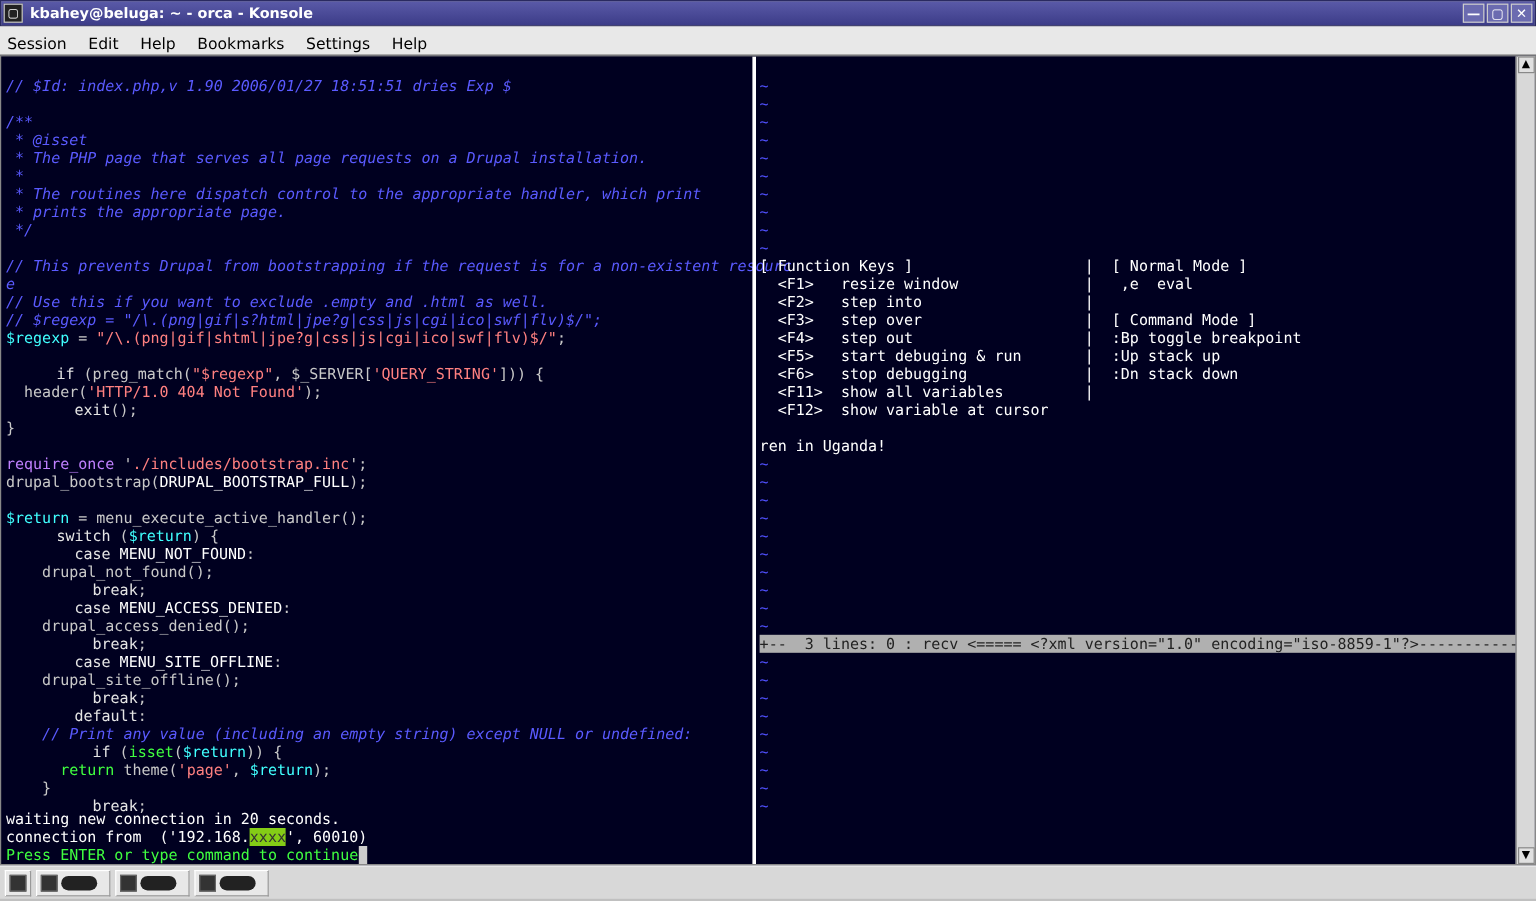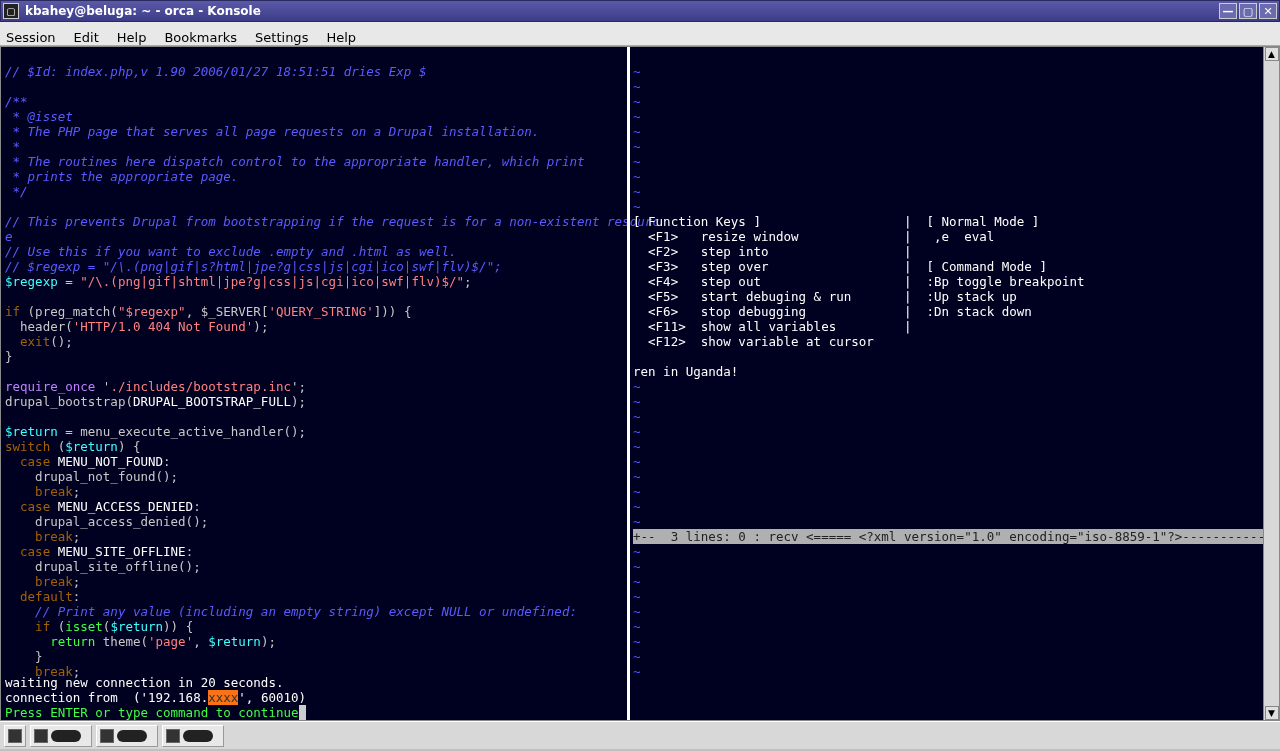--- a/index.html
+++ b/index.html
@@ -99,21 +99,21 @@
     top: 0;
   }
   .fold-bar {
     background: #b0b0b0;
     color: #222;
   }
   .tilde { color: #5050ff; }
   .c-blue { color: #5a5aff; font-style: italic; }
   .c-cyan { color: #40ffff; }
   .c-green { color: #40ff40; }
-  .c-yellow { color: #a16207; }
+  .c-yellow { color: #e5e5e5; margin-left: 42px; }
   .c-white { color: #ffffff; }
   .c-red { color: #ff8080; }
   .c-purple { color: #c080ff; margin-top: 28px; }
   .c-grey { color: #c8c8c8; }
   .status-line {
     position: absolute;
     left: 0; right: 0;
   }
   .cursor { background: #ccc; color: #000020; }
   .taskbar {
@@ -261,21 +261,21 @@
 <span class="tilde">~</span>
 <span class="tilde">~</span>
 <span class="tilde">~</span>
 <span class="tilde">~</span>
 <span class="tilde">~</span>
 </div>
 
     
     <div class="status-line" style="bottom:0; left:4px;">
 <span class="c-white">waiting new connection in 20 seconds.</span>
-<span><span class="c-white">connection from  ('192.168.</span><span style="background:#f97316;color:#333">xxxx</span><span class="c-white">', 60010)</span></span>
+<span><span class="c-white">connection from  ('192.168.</span><span style="background:#84cc16;color:#333">xxxx</span><span class="c-white">', 60010)</span></span>
 <span><span class="c-green">Press ENTER or type command to continue</span><span class="cursor"> </span></span>
 </div>
   </div>
 
   <div class="scrollbar">
     <div class="scroll-arrow">▲</div>
     <div style="flex:1"></div>
     <div class="scroll-arrow">▼</div>
   </div>
 </div>

